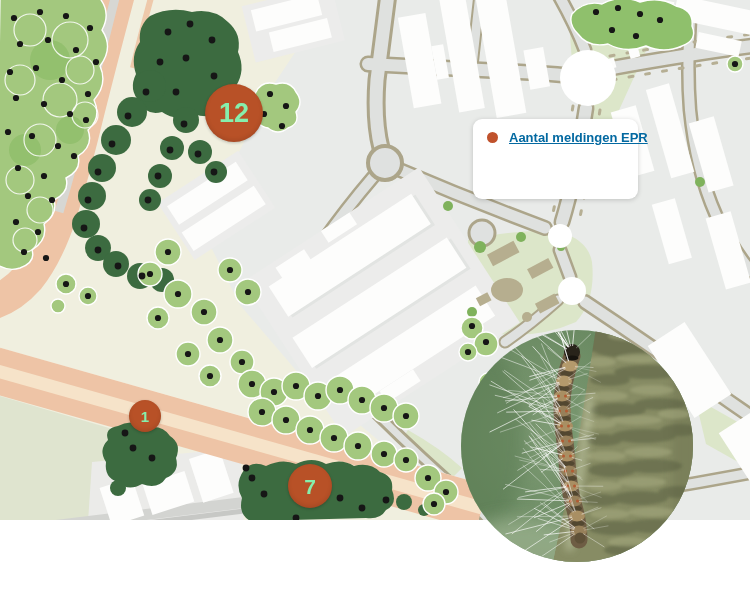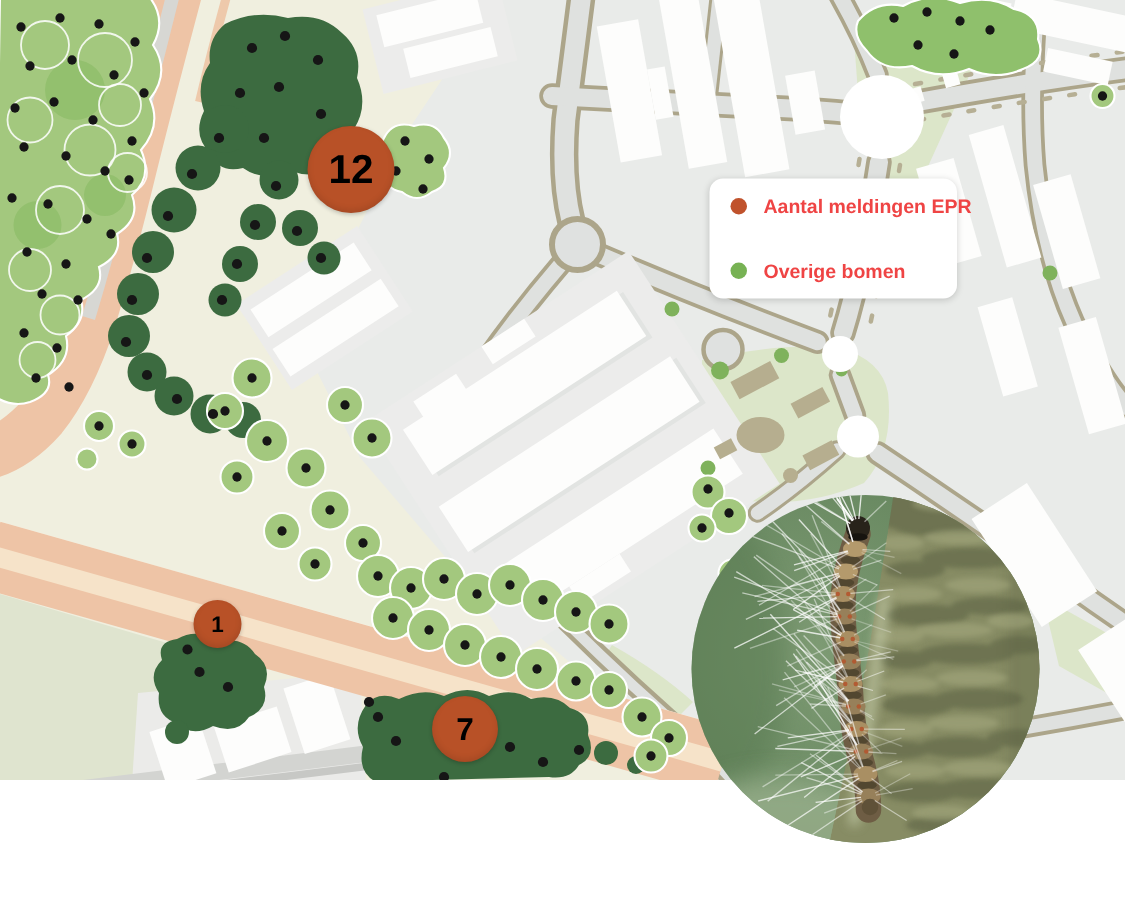--- a/index.html
+++ b/index.html
@@ -3,23 +3,23 @@
 <meta charset="utf-8">
 <style>
   html,body{margin:0;padding:0;background:#fff;font-family:"Liberation Sans",sans-serif;}
   .stage{position:relative;width:750px;height:608px;overflow:hidden;background:#fff;}
   .stage > svg{position:absolute;left:0;top:0;}
   .legend{position:absolute;left:473px;top:119px;width:165px;height:80px;background:#fff;
     border-radius:9px;box-shadow:0 1px 5px rgba(0,0,0,.18);box-sizing:border-box;
     padding:8px 10px 8px 14px;display:flex;flex-direction:column;justify-content:space-between;}
   .legend-item{display:flex;align-items:center;height:21px;}
   .legend-dot{width:11px;height:11px;border-radius:50%;margin-right:11px;flex:0 0 auto;}
-  .legend-label{font-size:13px;font-weight:700;color:#ef4444;white-space:nowrap;}
+  .legend-label{font-size:13px;font-weight:700;color:#0369a1;white-space:nowrap;text-decoration:underline;}
   .marker{position:absolute;border-radius:50%;display:flex;align-items:center;justify-content:center;
-    color:#000000;font-weight:700;box-shadow:0 1px 3px rgba(0,0,0,.22), inset 0 -2px 4px rgba(0,0,0,.10);
+    color:#86efac;font-weight:700;box-shadow:0 1px 3px rgba(0,0,0,.22), inset 0 -2px 4px rgba(0,0,0,.10);
     line-height:1;user-select:none;}
 </style>
 </head>
 <body>
 
 <div class="stage">
 
 <svg id="map-svg" width="750" height="608" viewBox="0 0 750 608">
   <defs>
     <clipPath id="photoClip">
@@ -625,24 +625,20 @@
           <line x1="569.2284981740174" y1="346.67846097180757" x2="555.6335777435363" y2="320.57496034346934" stroke="#ffffff" stroke-opacity="0.7945384580634709" stroke-width="0.9"></line>
         </g>
   </g>
 </svg>
 
 <div class="legend">
   <div class="legend-item">
     <span class="legend-dot" style="background: rgb(192, 82, 44);"></span>
     <span class="legend-label">Aantal meldingen EPR</span>
   </div>
-  <div class="legend-item">
-    <span class="legend-dot" style="background: rgb(119, 178, 84);"></span>
-    <span class="legend-label">Overige bomen</span>
-  </div>
 </div>
 
 <div id="markers">
       <div class="marker" style="left: 205px; top: 84px; width: 58px; height: 58px; font-size: 27px; background: rgb(184, 81, 39);">12</div>
       <div class="marker" style="left: 129px; top: 400px; width: 32px; height: 32px; font-size: 15px; background: rgb(184, 81, 39);">1</div>
       <div class="marker" style="left: 288px; top: 464px; width: 44px; height: 44px; font-size: 21px; background: rgb(184, 81, 39);">7</div>
     </div>
 
 </div>
 

